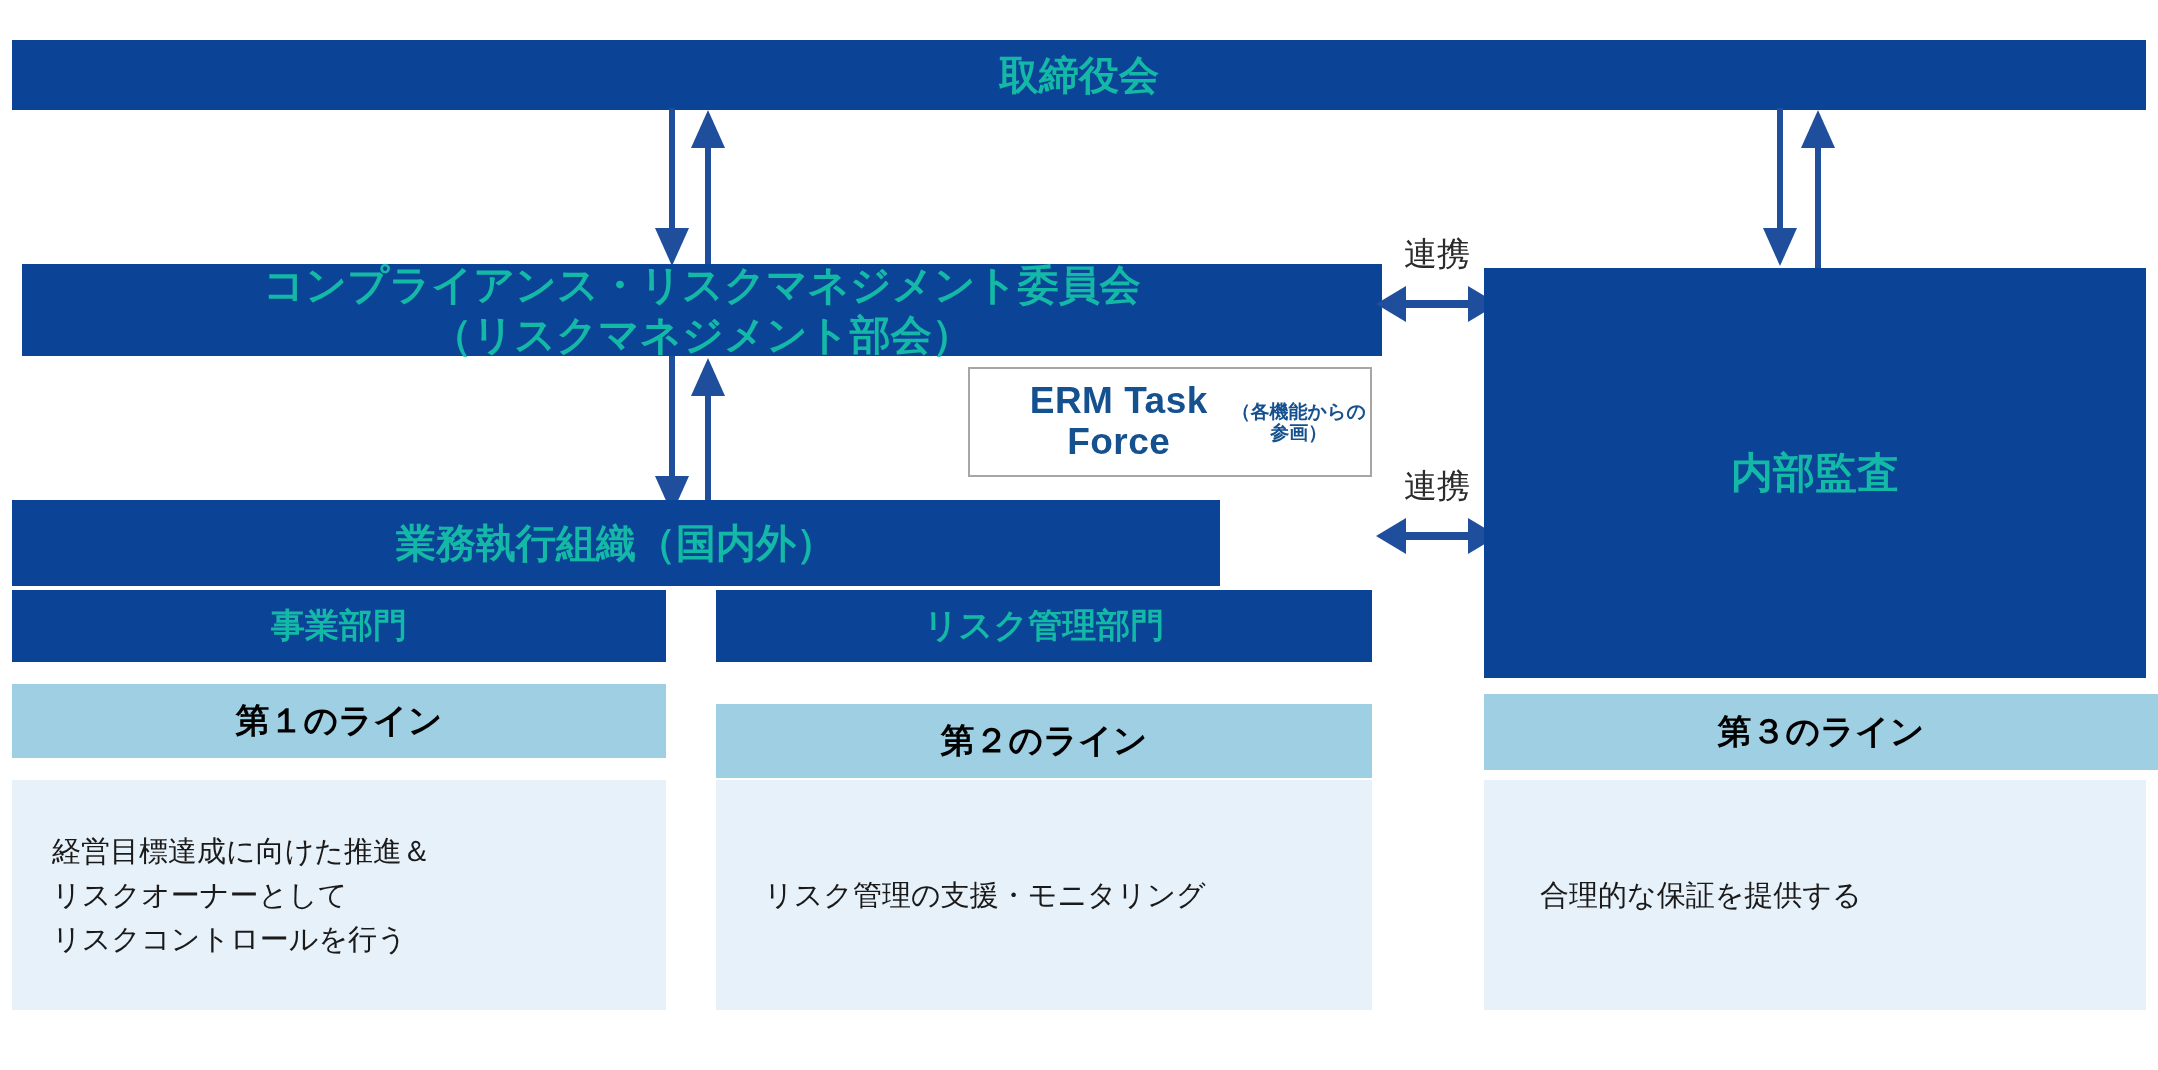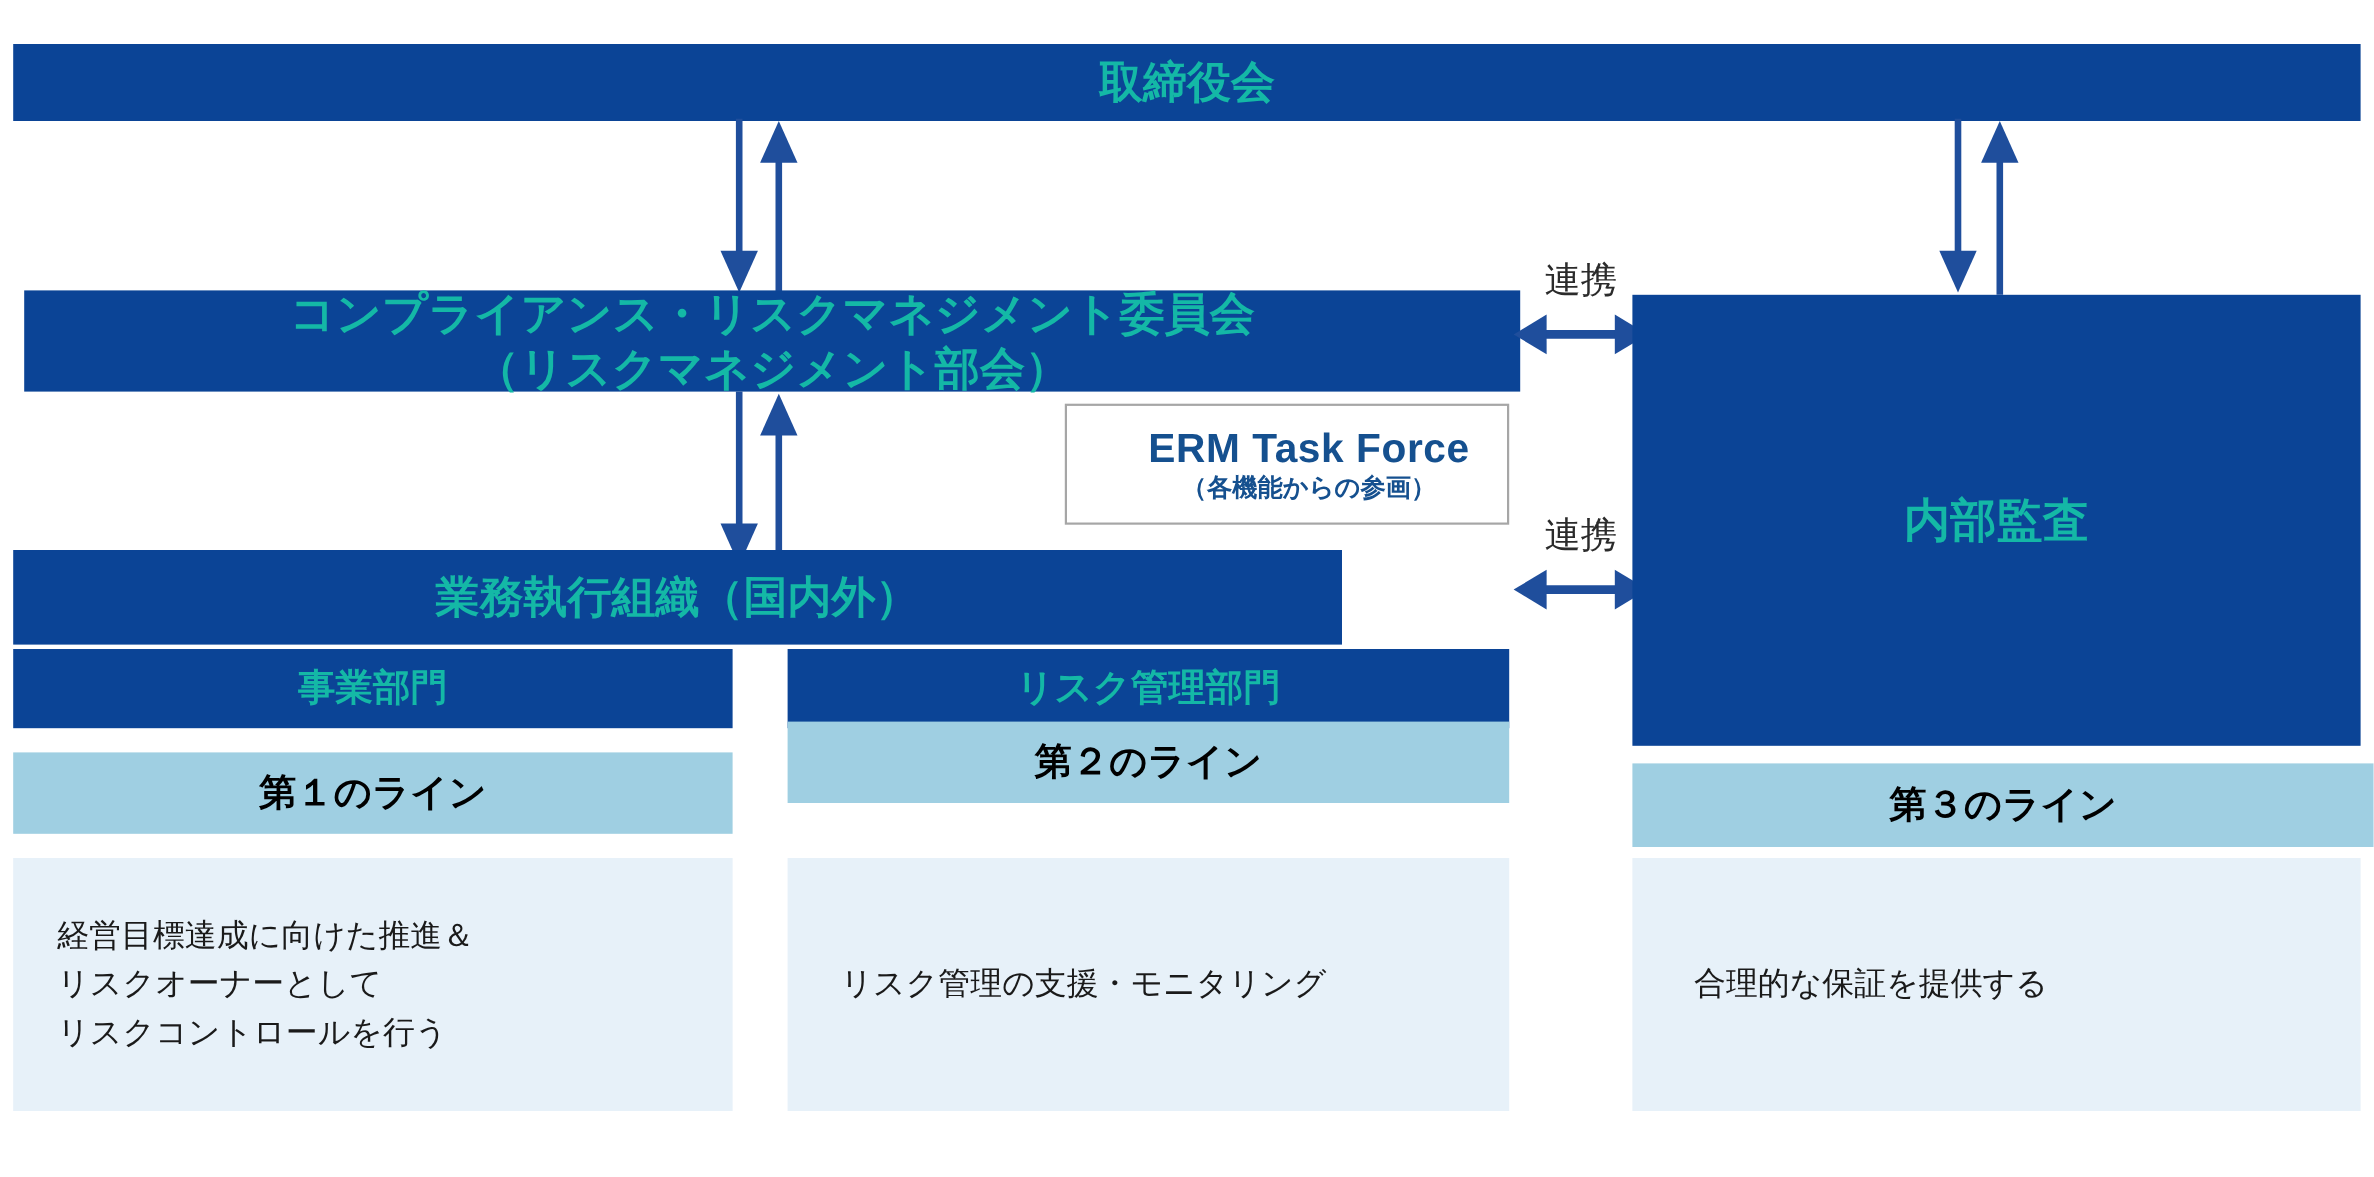--- a/index.html
+++ b/index.html
@@ -59,34 +59,34 @@
     line-height: 1.52;
     font-weight: normal;
   }
 
   
   .erm {
     background: #ffffff;
     border: 2px solid #A6A6A6;
     color: #15508F;
     display: flex;
-    flex-direction: column;
+    flex-direction: row;
     align-items: center;
     justify-content: center;
     text-align: center;
     font-weight: bold;
     padding-left: 40px;
   }
   .erm .erm-title {
     font-size: 37px;
     letter-spacing: .5px;
     line-height: 1.1;
   }
   .erm .erm-sub {
-    font-size: 23px;
+    font-size: 19px;
     margin-top: 2px;
     line-height: 1.1;
   }
 
   
   .renkei {
     position: absolute;
     color: #2b2b2b;
     font-size: 33px;
     font-weight: normal;
@@ -189,21 +189,21 @@
   </div>
   <div class="box desc t-desc" style="left:12px; top:780px; width:654px; height:230px; padding:16px 40px;">
     <span>経営目標達成に向けた推進＆</span>
     <span>リスクオーナーとして</span>
     <span>リスクコントロールを行う</span>
   </div>
 
   <div class="box navy t-dept" style="left:716px; top:590px; width:656px; height:72px;">
     <span>リスク管理部門</span>
   </div>
-  <div class="box lineband t-line" style="left:716px; top:656px; width:656px; height:74px;">
+  <div class="box lineband t-line" style="left:716px; top:704px; width:656px; height:74px;">
     <span>第２のライン</span>
   </div>
   <div class="box desc t-desc" style="left:716px; top:780px; width:656px; height:230px; padding:0 48px;">
     <span>リスク管理の支援・モニタリング</span>
   </div>
 
   <div class="box lineband t-line" style="left:1484px; top:694px; width:674px; height:76px;">
     <span>第３のライン</span>
   </div>
   <div class="box desc t-desc" style="left:1484px; top:780px; width:662px; height:230px; padding:0 56px;">

